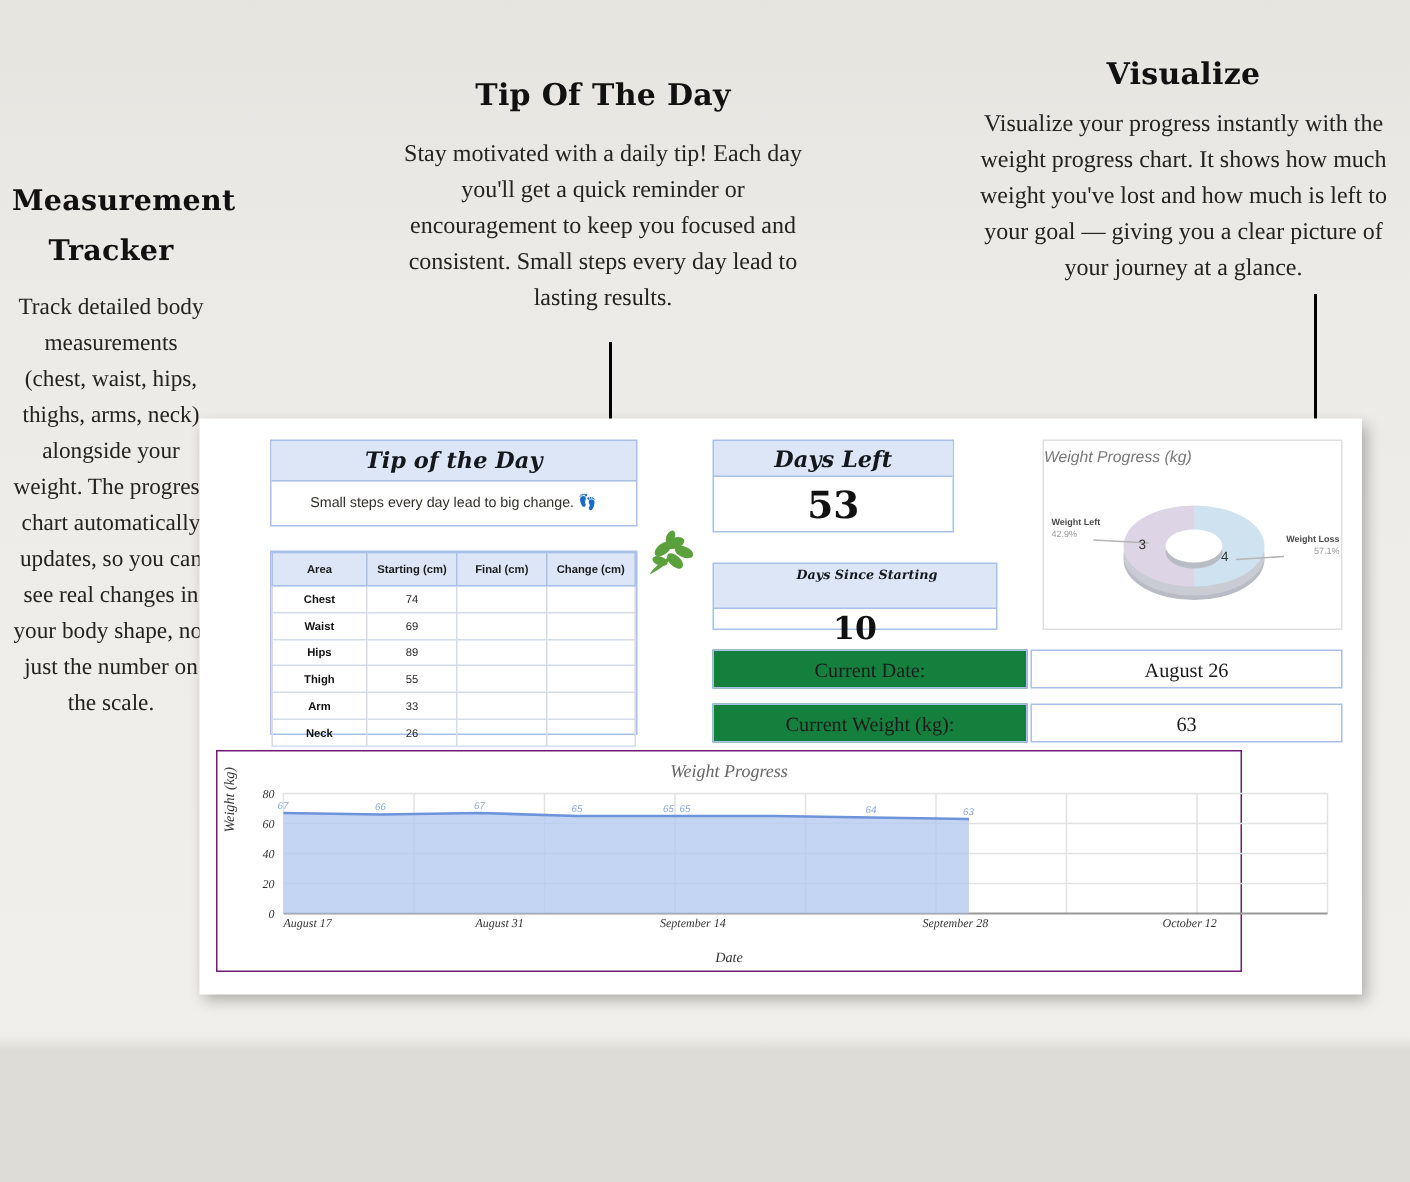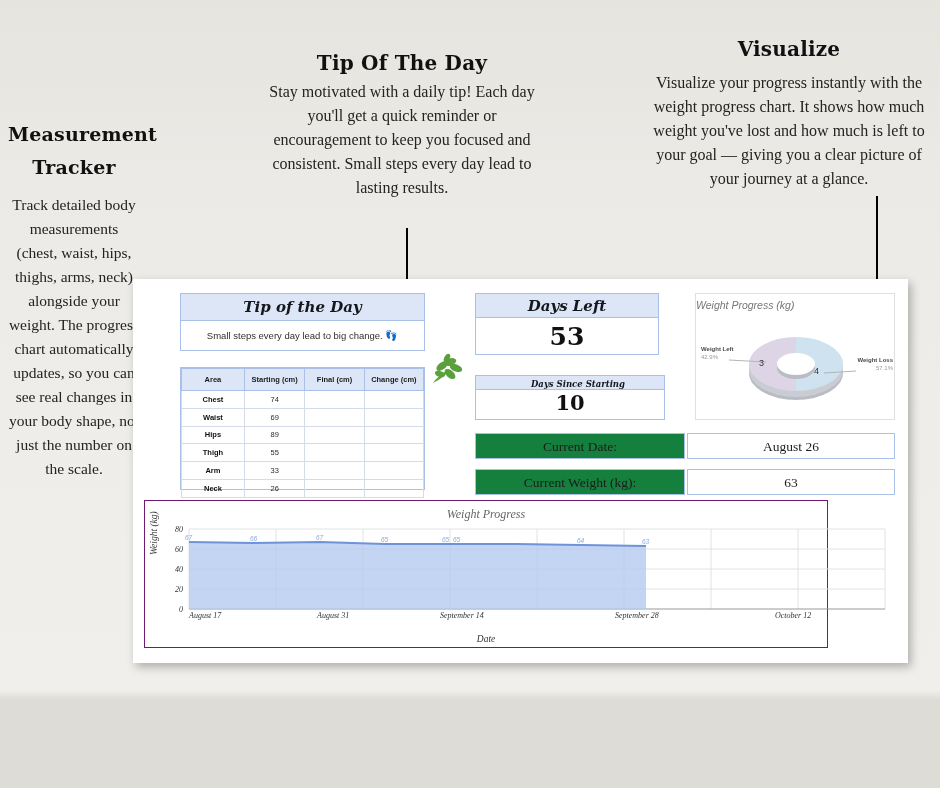--- a/index.html
+++ b/index.html
@@ -47,21 +47,21 @@
   #callout-measurement {
     left: 8px; top: 118px; width: 132px;
   }
   #callout-measurement .c-title { font-size: 19px; line-height: 33px; }
   #callout-measurement .c-body { font-size: 15.5px; line-height: 24px; margin-top: 9px; }
 
   #callout-tip {
     left: 262px; top: 50px; width: 280px;
   }
   #callout-tip .c-title { font-size: 20px; line-height: 27px; }
-  #callout-tip .c-body { font-size: 16px; line-height: 24px; margin-top: 3px; }
+  #callout-tip .c-body { font-size: 16px; line-height: 24px; margin-top: 14px; }
 
   #callout-visualize {
     left: 645px; top: 36px; width: 288px;
   }
   #callout-visualize .c-title { font-size: 20px; line-height: 27px; }
   #callout-visualize .c-body { font-size: 16px; line-height: 24px; margin-top: 8px; }
 
   
   .leader {
     position: absolute;
@@ -160,40 +160,40 @@
   #measure-table col.c4 { width: 24.5%; }
 
   
   #leaf-icon {
     position: absolute;
     left: 292px; top: 68px;
     width: 34px; height: 34px;
   }
 
   
-  #days-left-card { left: 337px; top: 9px; width: 184px; height: 62px; }
+  #days-left-card { left: 337px; top: 9px; width: 161px; height: 62px; }
   #days-left-card .hdr {
     height: 24px; line-height: 24px;
     font-family: "DejaVu Serif", serif;
     font-style: italic; font-weight: bold;
     font-size: 15px; color: #14171c;
   }
   #days-left-value {
     height: 37px; line-height: 37px;
     text-align: center;
     font-family: "DejaVu Serif", serif;
     font-weight: bold;
     font-size: 25px;
     color: #111;
   }
 
   
   #days-since-card { left: 337px; top: 91px; width: 190px; height: 45px; }
   #days-since-card .hdr {
-    height: 14px; line-height: 17px;
+    height: 30px; line-height: 17px;
     font-family: "DejaVu Serif", serif;
     font-style: italic; font-weight: bold;
     font-size: 8.5px; color: #14171c; padding-left: 16px;
   }
   #days-since-value {
     height: 26px; line-height: 26px;
     text-align: center;
     font-family: "DejaVu Serif", serif;
     font-weight: bold;
     font-size: 21px;

